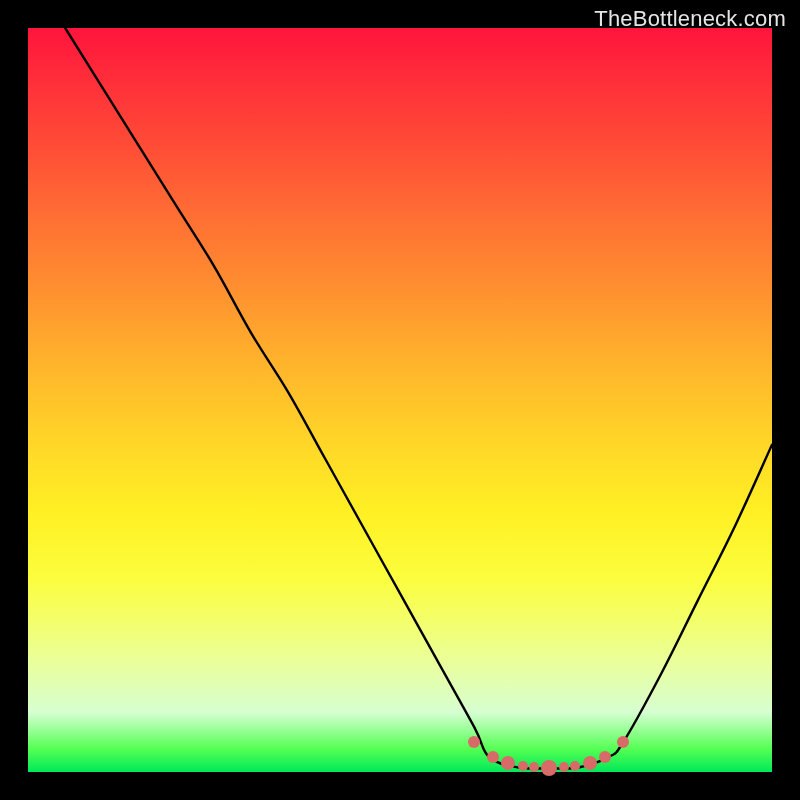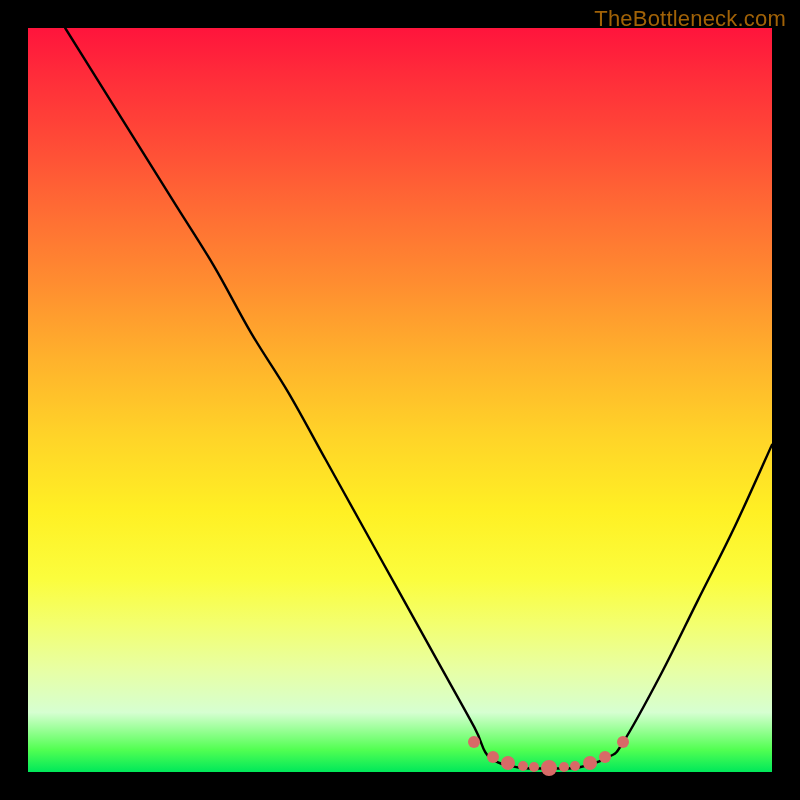--- a/index.html
+++ b/index.html
@@ -10,21 +10,21 @@
     height: 800px;
     background: #000000;
   }
   .watermark {
     position: absolute;
     top: 6px;
     right: 14px;
     font-family: Arial, Helvetica, sans-serif;
     font-size: 22px;
     font-weight: 500;
-    color: #a16207;
+    color: #e5e5e5;
     letter-spacing: 0.2px;
   }
   .plot-area {
     position: absolute;
     left: 28px;
     top: 28px;
     width: 744px;
     height: 744px;
   }
   .gradient-bg {

